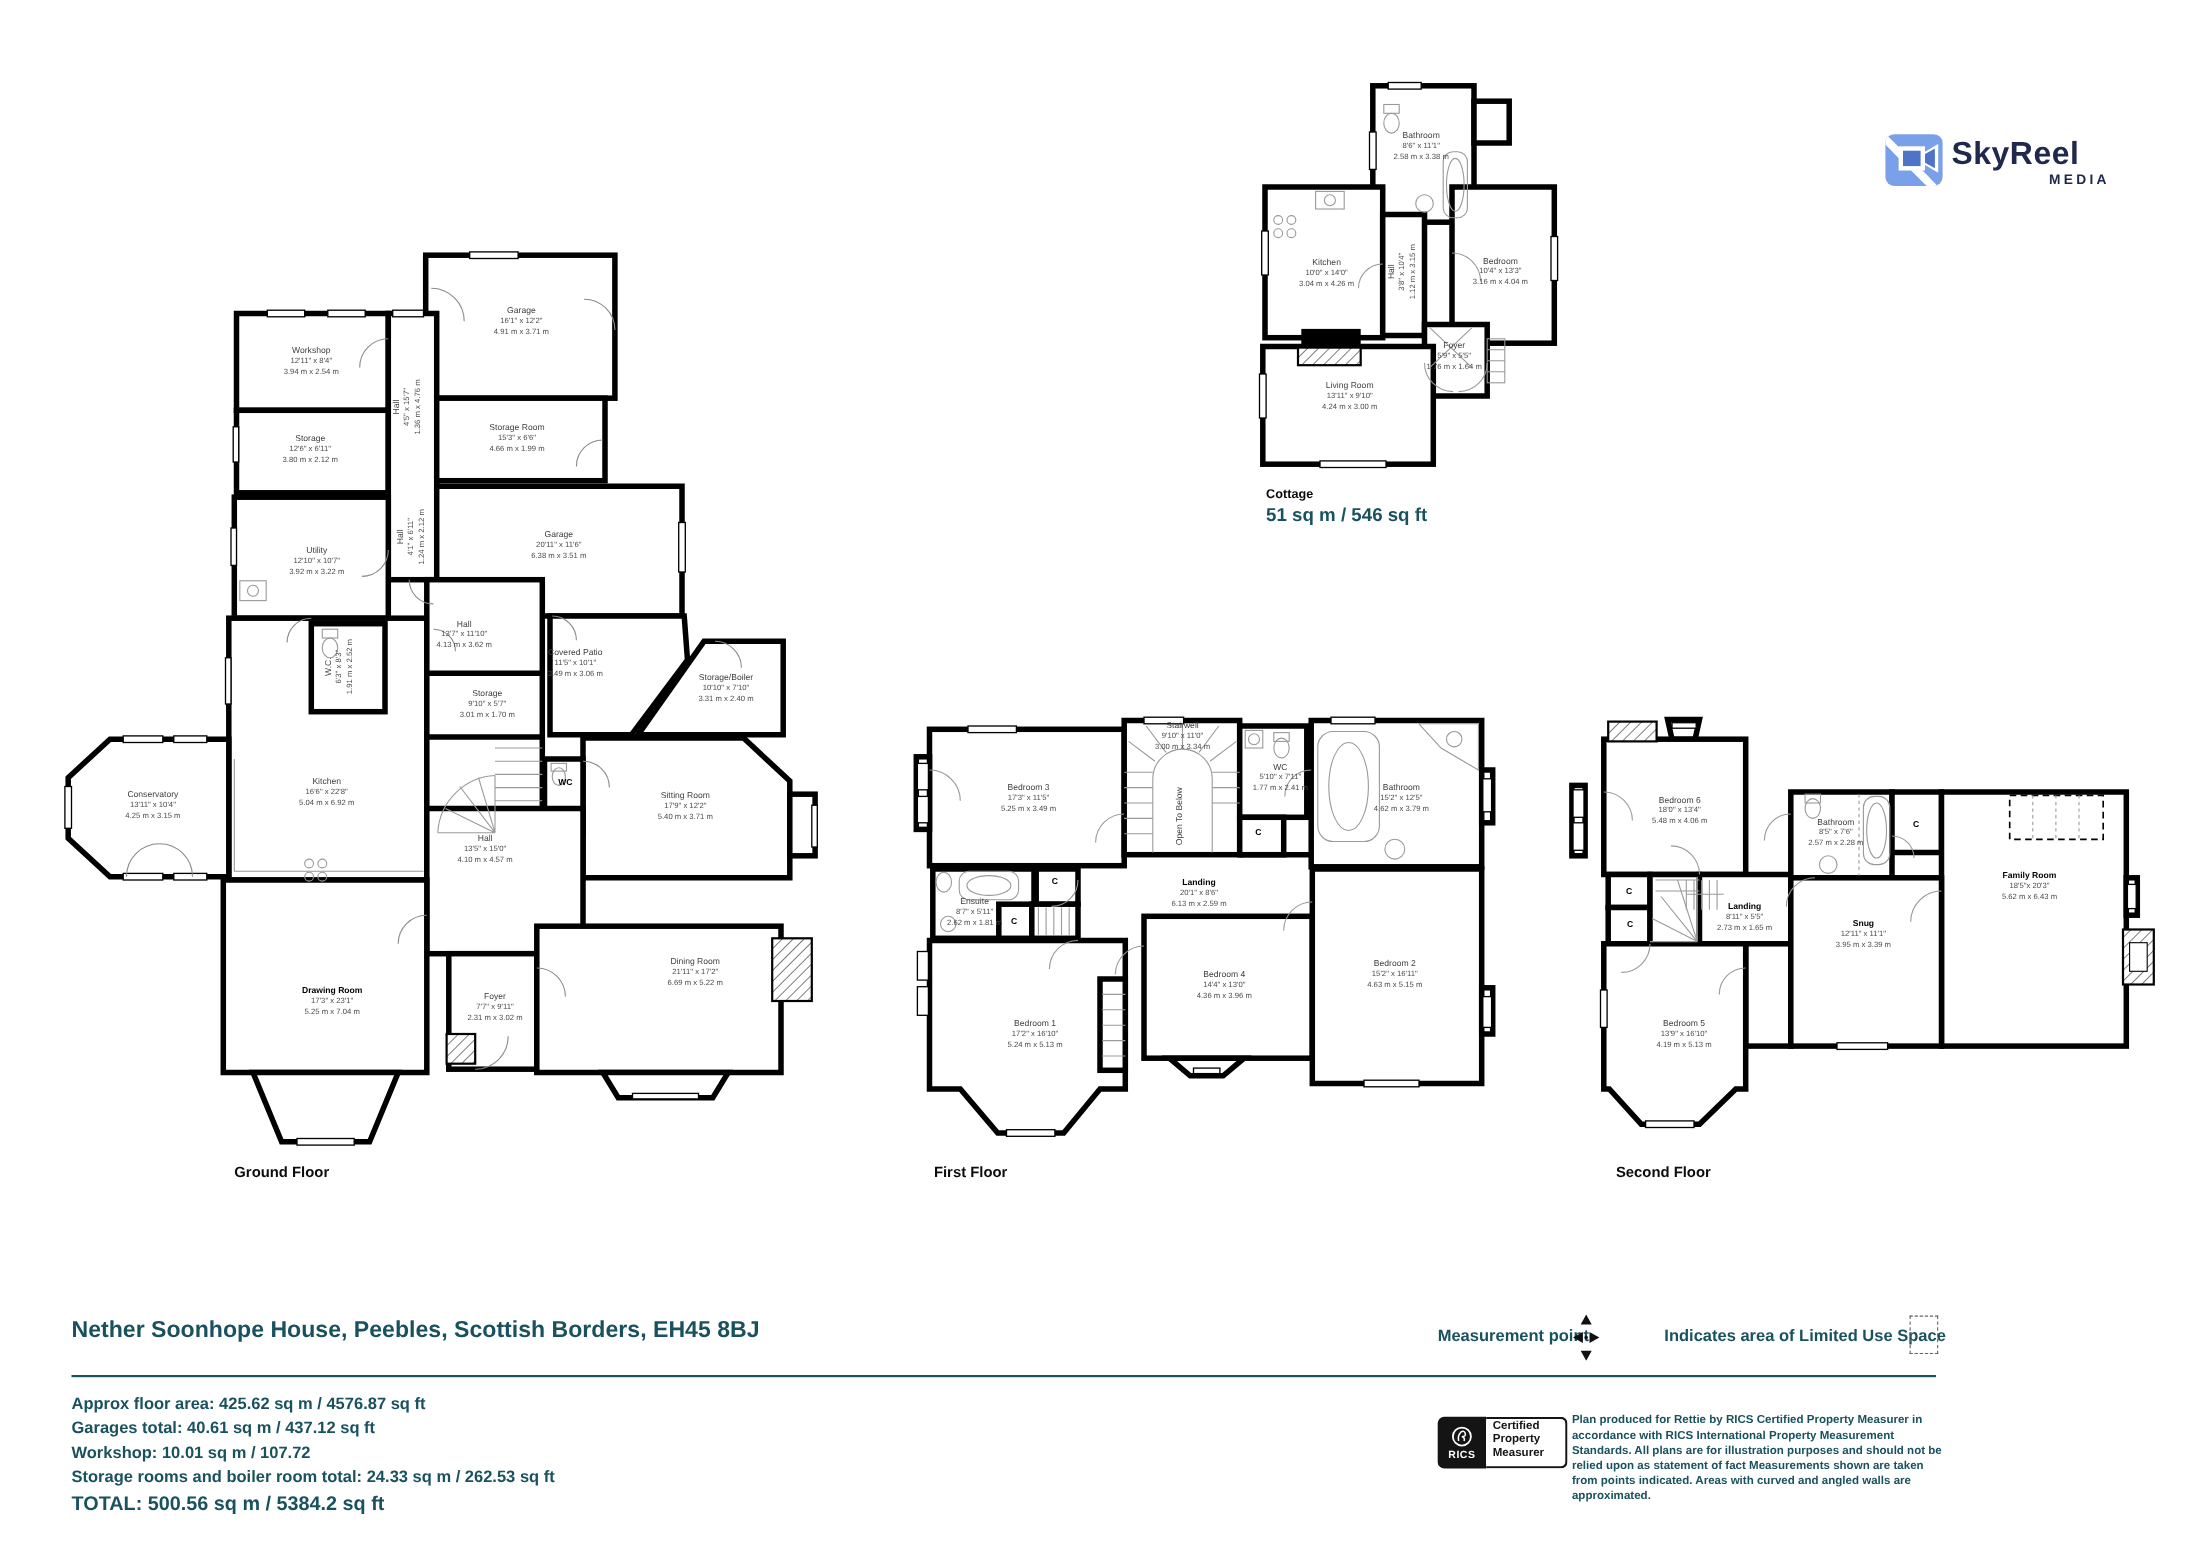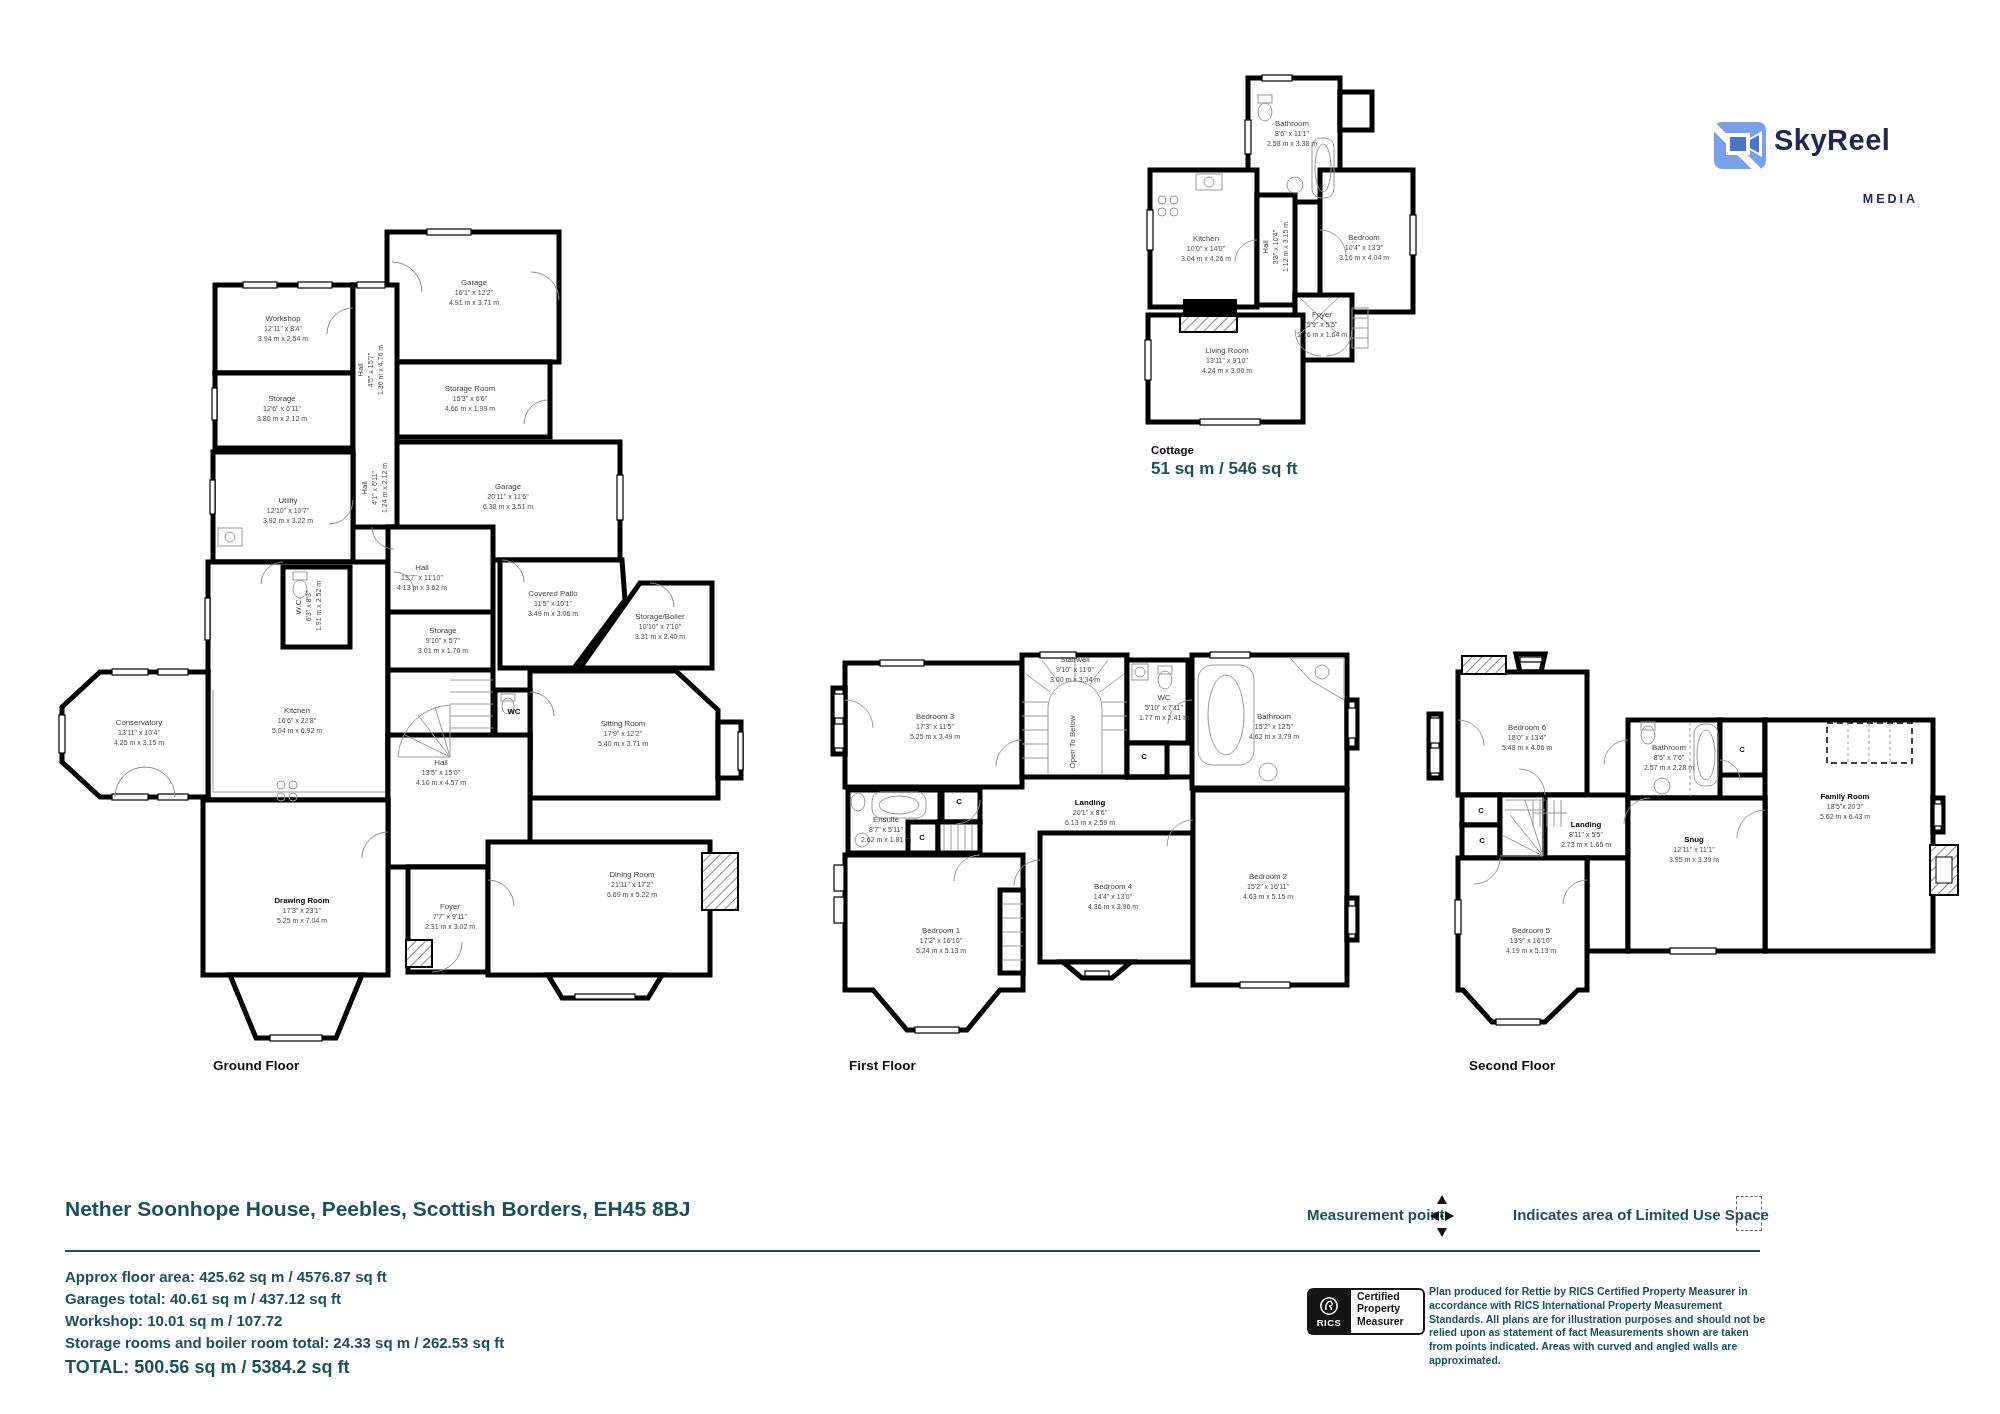--- a/index.html
+++ b/index.html
@@ -12,21 +12,21 @@
   .room .rn{font-size:7.8px;}
   .room .rd{font-size:7px;color:#4a4a4a;}
   .room.v{transform:translate(-50%,-50%) rotate(-90deg);}
   .room.b .rn{font-weight:700;color:#000;}
   .room.cmark{font-weight:700;font-size:9.5px;color:#000;}
   .floor-label{position:absolute;z-index:6;font-size:13.5px;font-weight:700;color:#0c0c0c;}
   .cottage-label{position:absolute;z-index:6;font-size:11.5px;font-weight:700;color:#0c0c0c;}
   .cottage-area{position:absolute;z-index:6;font-size:17px;font-weight:700;color:#19525e;}
   
   .logo-name{position:absolute;left:1774px;top:124px;font-size:29px;font-weight:800;color:#20294d;letter-spacing:.5px;}
-  .logo-sub{position:absolute;left:1774px;top:156px;width:144px;text-align:right;font-size:12.5px;font-weight:700;color:#20294d;letter-spacing:3px;margin-top:36px;}
+  .logo-sub{position:absolute;left:1774px;top:156px;width:144px;text-align:right;font-size:12.5px;font-weight:700;color:#20294d;letter-spacing:3px;}
   
   .title{position:absolute;left:65px;top:1197px;font-size:21px;font-weight:700;color:#19525e;}
   .divider{position:absolute;left:65px;top:1250px;width:1695px;height:2px;background:#19525e;}
   .summary{position:absolute;left:65px;top:1266px;font-size:15px;font-weight:700;color:#19525e;line-height:22px;}
   .summary .total{font-size:18px;font-weight:800;margin-top:2px;}
   .legend-mp{position:absolute;left:1307px;top:1206px;font-size:15px;font-weight:700;color:#19525e;}
   .legend-lu{position:absolute;left:1513px;top:1206px;font-size:15px;font-weight:700;color:#19525e;}
   .lu-box{position:absolute;left:1736px;top:1196px;width:24px;height:33px;border:1px dashed #666;}
   .compass{position:absolute;left:1428px;top:1195px;}
   
@@ -389,21 +389,21 @@
   <div class="room" style="left:422px;top:577px">
       <div class="rn">Hall</div>
       <div class="rd">13'7" x 11'10"</div>
       <div class="rd">4.13 m x 3.62 m</div>
     </div>
   <div class="room" style="left:443px;top:640px">
       <div class="rn">Storage</div>
       <div class="rd">9'10" x 5'7"</div>
       <div class="rd">3.01 m x 1.70 m</div>
     </div>
-  <div class="room" style="left:553px;top:603px">
+  <div class="room" style="left:523px;top:603px">
       <div class="rn">Covered Patio</div>
       <div class="rd">11'5" x 10'1"</div>
       <div class="rd">3.49 m x 3.06 m</div>
     </div>
   <div class="room" style="left:660px;top:626px">
       <div class="rn">Storage/Boiler</div>
       <div class="rd">10'10" x 7'10"</div>
       <div class="rd">3.31 m x 2.40 m</div>
     </div>
   <div class="room cmark" style="left:514px;top:712px">

